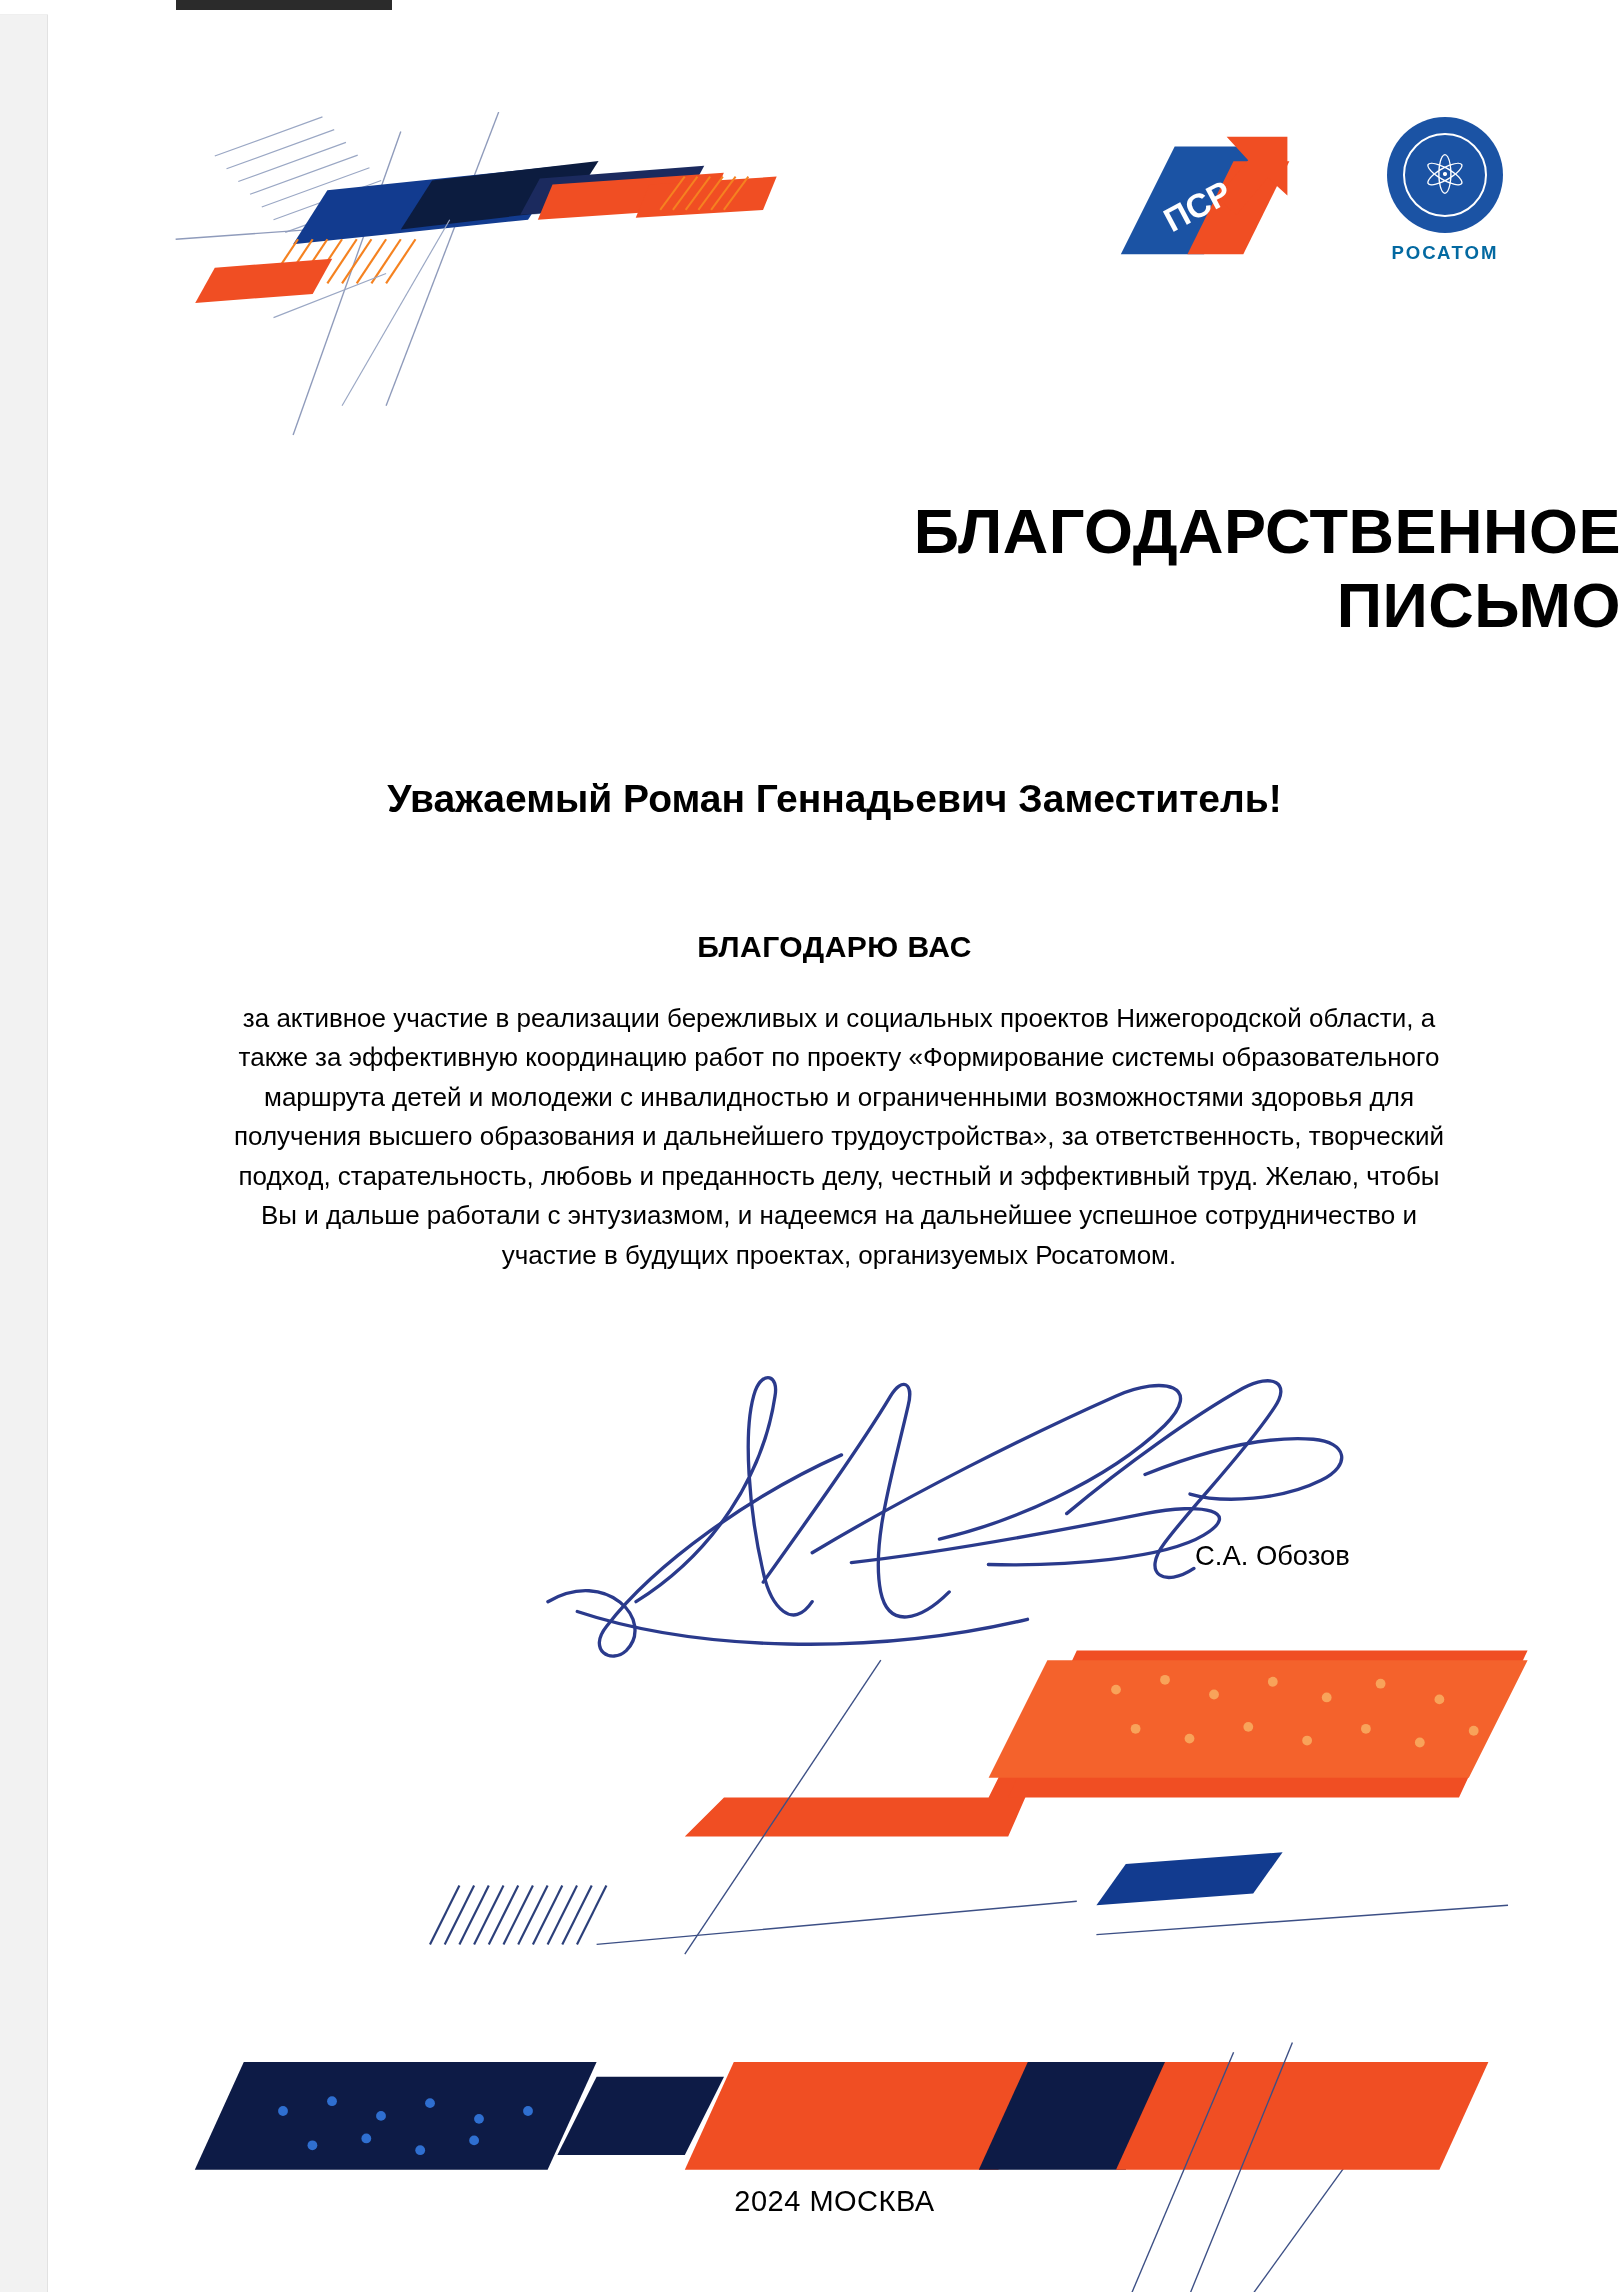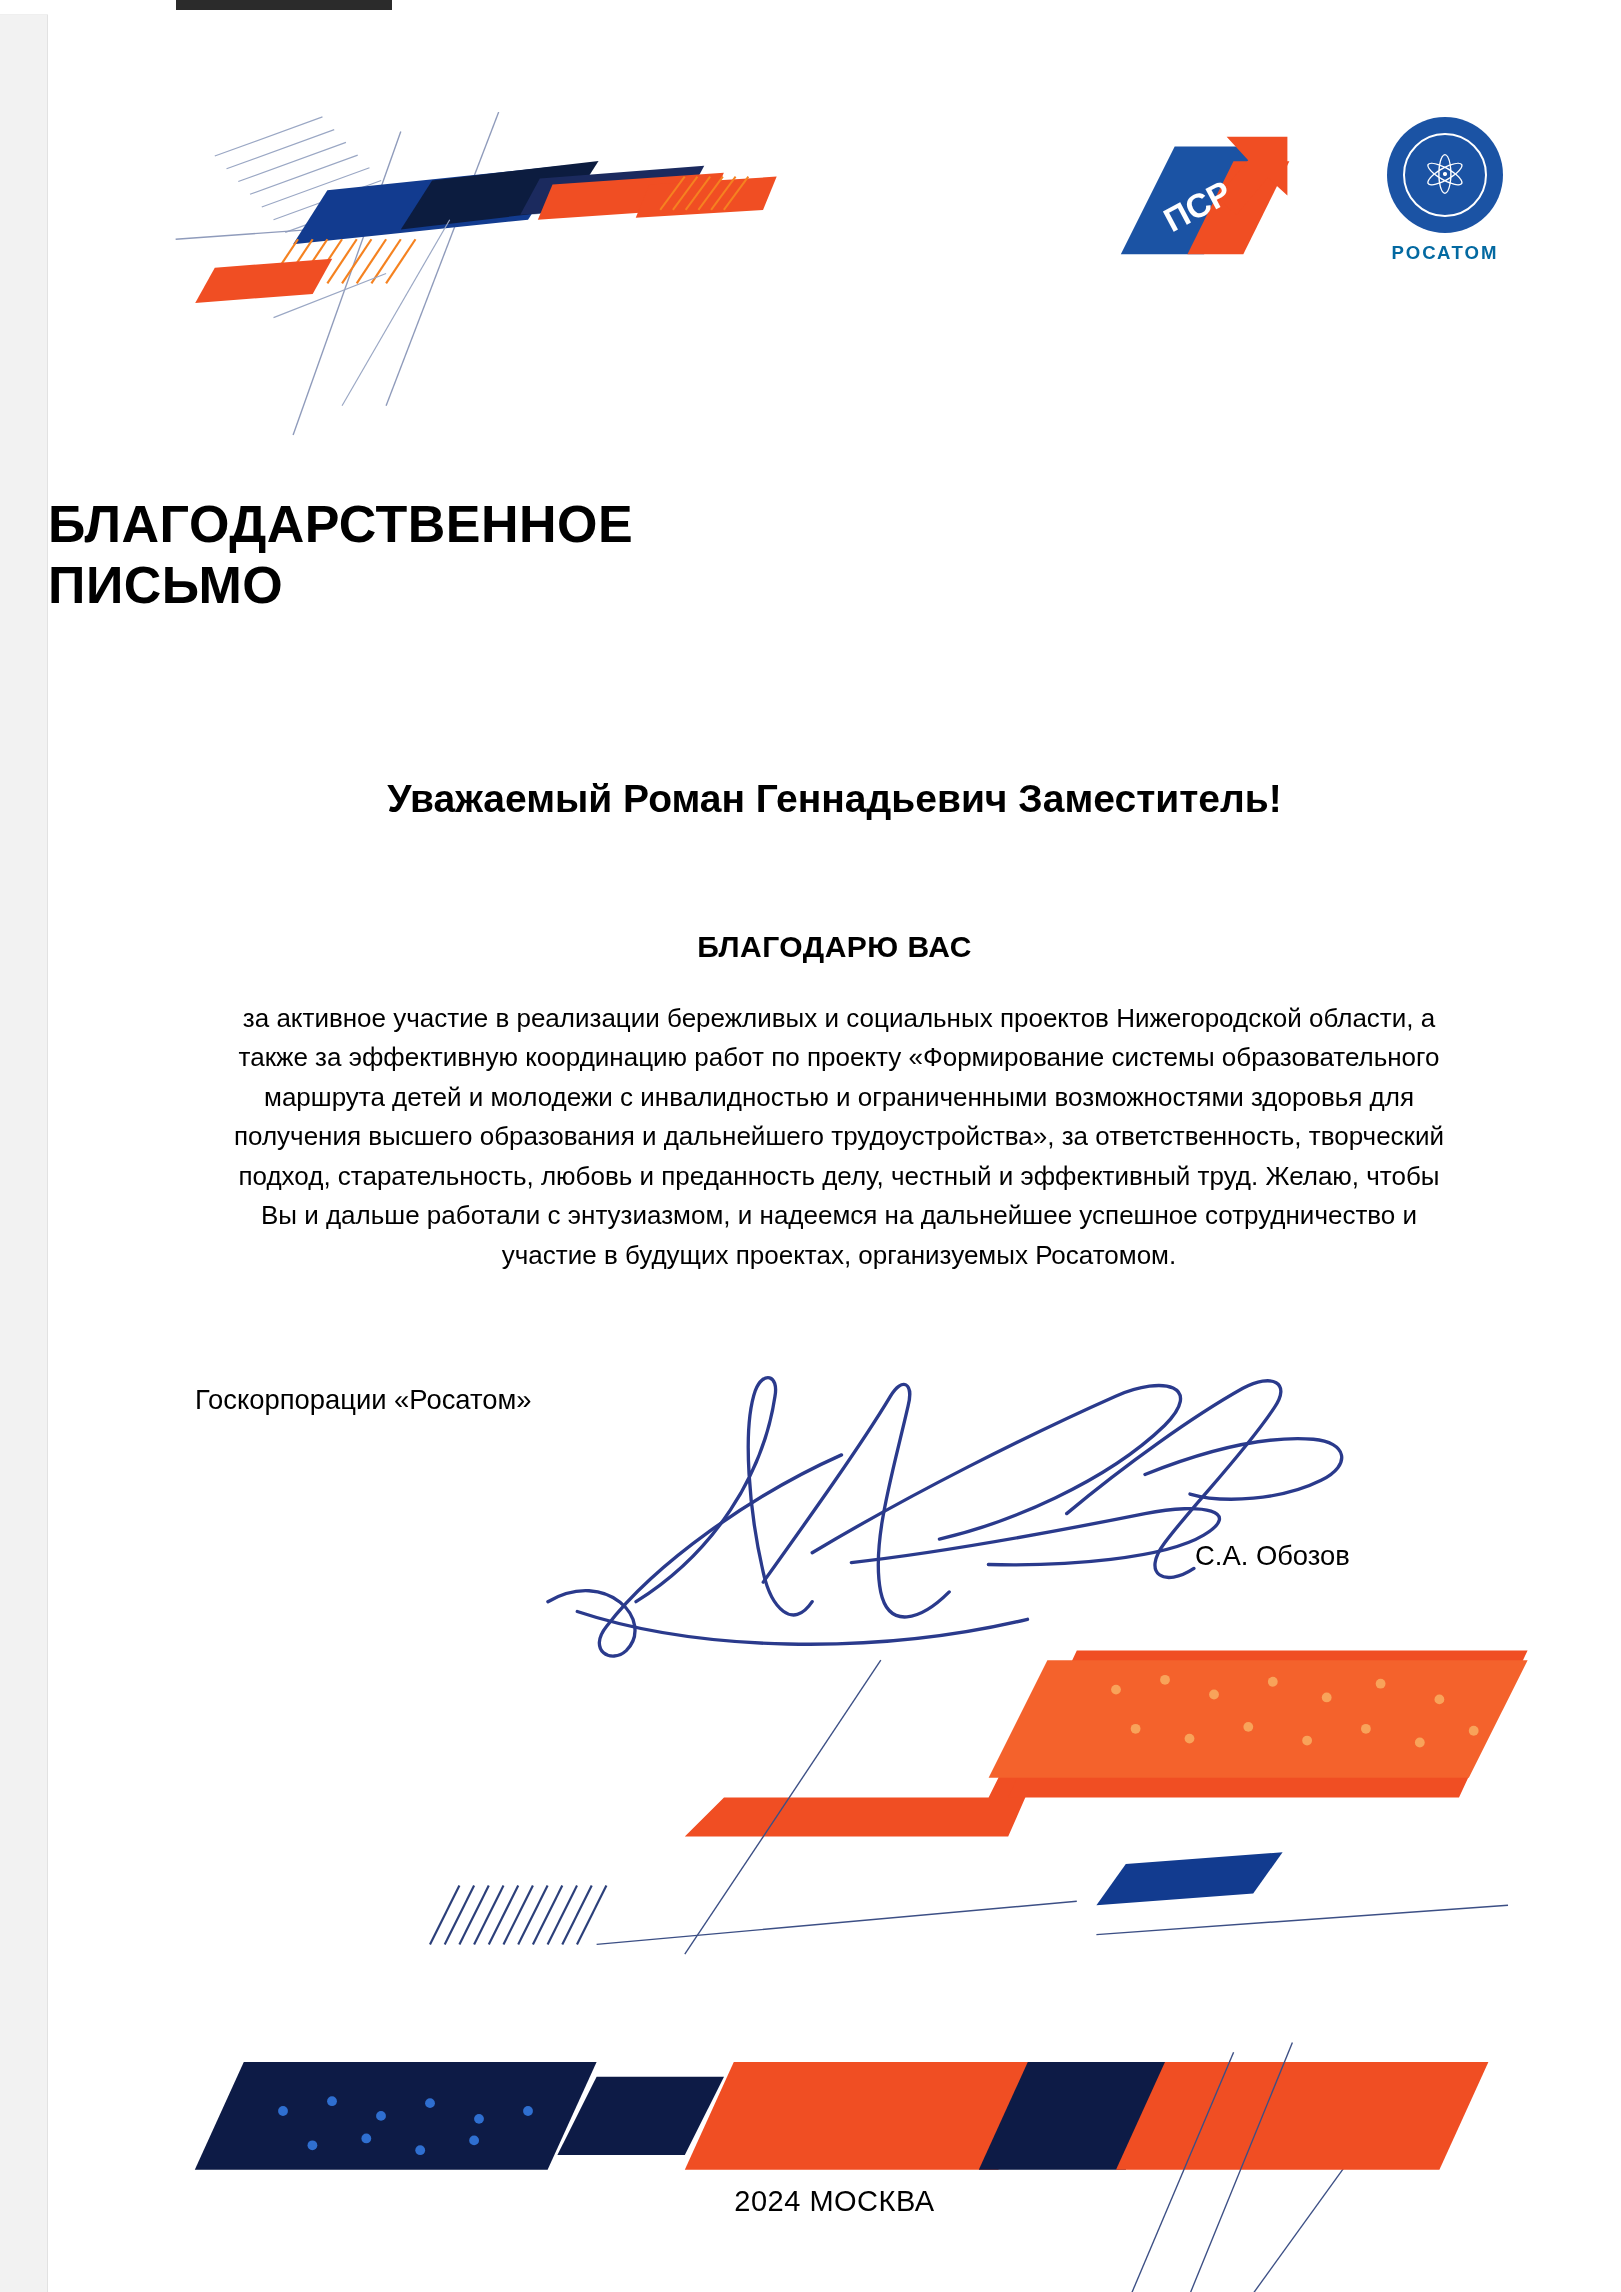--- a/index.html
+++ b/index.html
@@ -107,22 +107,22 @@
   .deco-bottom {
     left: 88px; top: 1607px;
     width: 1470px; height: 686px;
   }
 
   
   .title {
     position: absolute;
     left: 0; top: 480px;
     width: 1573px;
-    text-align: left;
-    font-size: 52px;
+    text-align: right;
+    font-size: 63px;
     font-weight: bold;
     line-height: 1.18;
     letter-spacing: 0.5px;
   }
   .salutation {
     position: absolute;
     left: 0; top: 763px;
     width: 1573px;
     text-align: center;
     font-size: 39px;
@@ -248,21 +248,20 @@
       <div>ПИСЬМО</div>
     </div>
 
     <div class="salutation">Уважаемый Роман Геннадьевич Заместитель!</div>
 
     <div class="thanks">БЛАГОДАРЮ ВАС</div>
 
     <div class="body-text">за активное участие в реализации бережливых и социальных проектов Нижегородской области, а также за эффективную координацию работ по проекту «Формирование системы образовательного маршрута детей и молодежи с инвалидностью и ограниченными возможностями здоровья для получения высшего образования и дальнейшего трудоустройства», за ответственность, творческий подход, старательность, любовь и преданность делу, честный и эффективный труд. Желаю, чтобы Вы и дальше работали с энтузиазмом, и надеемся на дальнейшее успешное сотрудничество и участие в будущих проектах, организуемых Росатомом.</div>
 
     <div class="signature-block">
-      <div>Госкорпорации «Росатом»</div>
     </div>
 
     <svg class="signature-svg" viewBox="0 0 900 330">
       <g fill="none" stroke="#2a3a8c" stroke-width="3.4" stroke-linecap="round">
         <path d="M30 250 C 90 215, 140 270, 110 300 C 95 314, 70 300, 90 275 C 140 210, 240 140, 330 100"></path>
         <path d="M120 250 C 200 200, 250 120, 262 40 C 266 18, 250 14, 242 34 C 228 74, 236 160, 250 220 C 258 256, 280 280, 300 250"></path>
         <path d="M250 230 C 300 160, 350 90, 380 40 C 392 20, 404 26, 398 50 C 382 120, 360 190, 370 240 C 378 278, 410 270, 440 240"></path>
         <path d="M300 200 C 400 140, 520 80, 610 40 C 660 18, 700 30, 660 70 C 600 128, 500 170, 430 186"></path>
         <path d="M340 210 C 430 200, 540 180, 640 160 C 700 148, 740 158, 700 182 C 660 206, 560 214, 480 212"></path>
         <path d="M560 160 C 620 110, 690 60, 740 32 C 770 16, 790 26, 772 52 C 740 100, 690 150, 660 190 C 636 222, 660 236, 690 216"></path>

